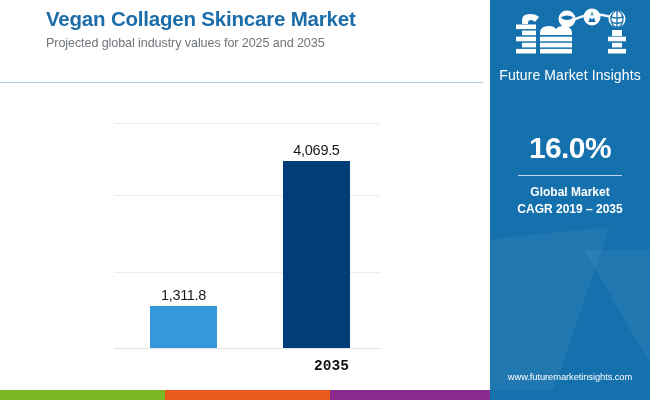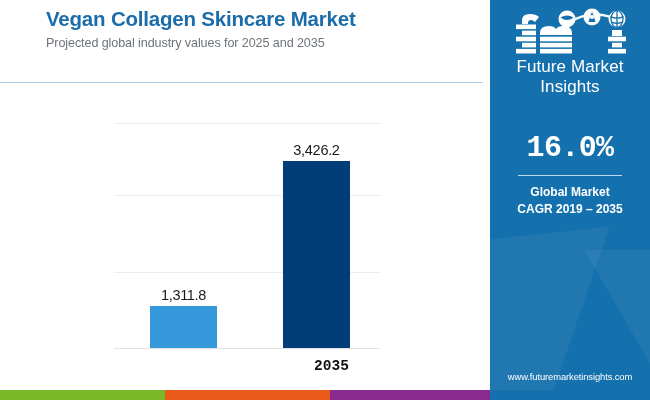--- a/index.html
+++ b/index.html
@@ -65,30 +65,29 @@
   .right::after {
     content:""; position:absolute; right:-40px; top:250px;
     width:160px; height:180px;
     background:linear-gradient(-120deg, rgba(255,255,255,0.05) 0 40%, rgba(255,255,255,0) 40%);
   }
 
   
   .logo { position:absolute; left:0; top:8px; width:160px; text-align:center; }
   .logo-mark { position:relative; width:140px; height:48px; margin:0 auto; }
   .logo-text {
-    margin-top:1px; font-size:17px; color:#ffffff; letter-spacing:0.1px;
+    margin-top:11px; font-size:14px; color:#ffffff; letter-spacing:0.1px;
     font-family:"Liberation Sans", sans-serif;
   }
 
   
   .cagr { position:absolute; left:0; top:130px; width:160px; text-align:center; }
   .cagr-value {
     font-size:30px; font-weight:bold; color:#ffffff; letter-spacing:-0.6px;
     line-height:36px;
-    font-family:Liberation Mono, monospace;
   }
   .cagr-rule { width:104px; height:1px; background:#bcd8ea; margin:9px auto 8px; }
   .cagr-sub {
     font-size:12px; color:#ffffff; line-height:17px; letter-spacing:0px;font-weight:bold;
   }
 
   .url {
     position:absolute; left:0; bottom:18px; width:160px; text-align:center;
     font-size:9.4px; color:#ffffff; letter-spacing:-0.1px;
   }
@@ -115,21 +114,21 @@
     <div class="plot">
       <div class="gridline" style="top:33px;"></div>
       <div class="gridline" style="top:105px;"></div>
       <div class="gridline" style="top:182px;"></div>
       <div class="baseline" style="top:258px;"></div>
 
       <div class="bar bar-2025" style="height: 42px; background: rgb(52, 152, 219);"></div>
       <div class="bar bar-2035" style="height: 187px; background: rgb(0, 61, 121);"></div>
 
       <div class="val-label val-2025" style="bottom: 77px;">1,311.8</div>
-      <div class="val-label val-2035" style="bottom: 222px;">3,426.2</div>
+      <div class="val-label val-2035" style="bottom: 222px;">4,069.5</div>
 
       <div class="cat-label cat-2035">2035</div>
     </div>
   </div>
 
   <div class="right">
 
     <div class="logo">
       <div class="logo-mark">
         <svg width="140" height="48" viewBox="0 0 140 48">

